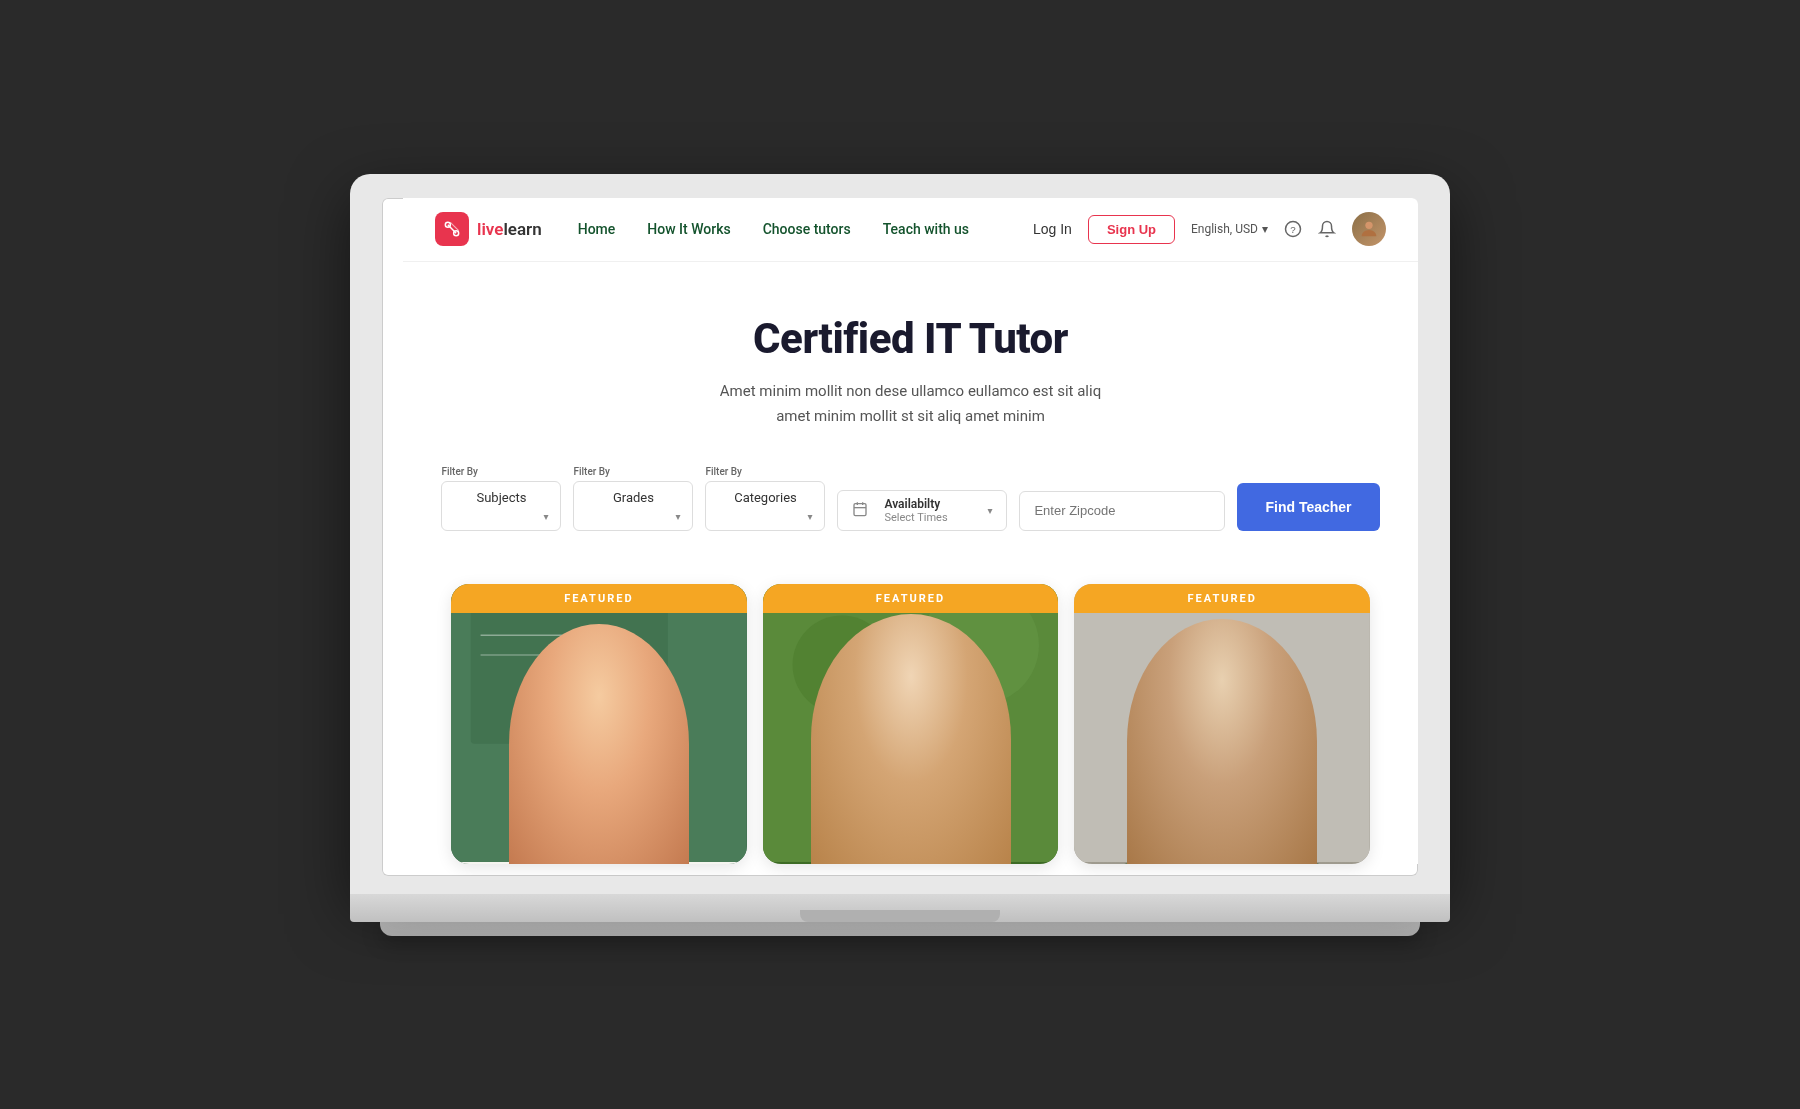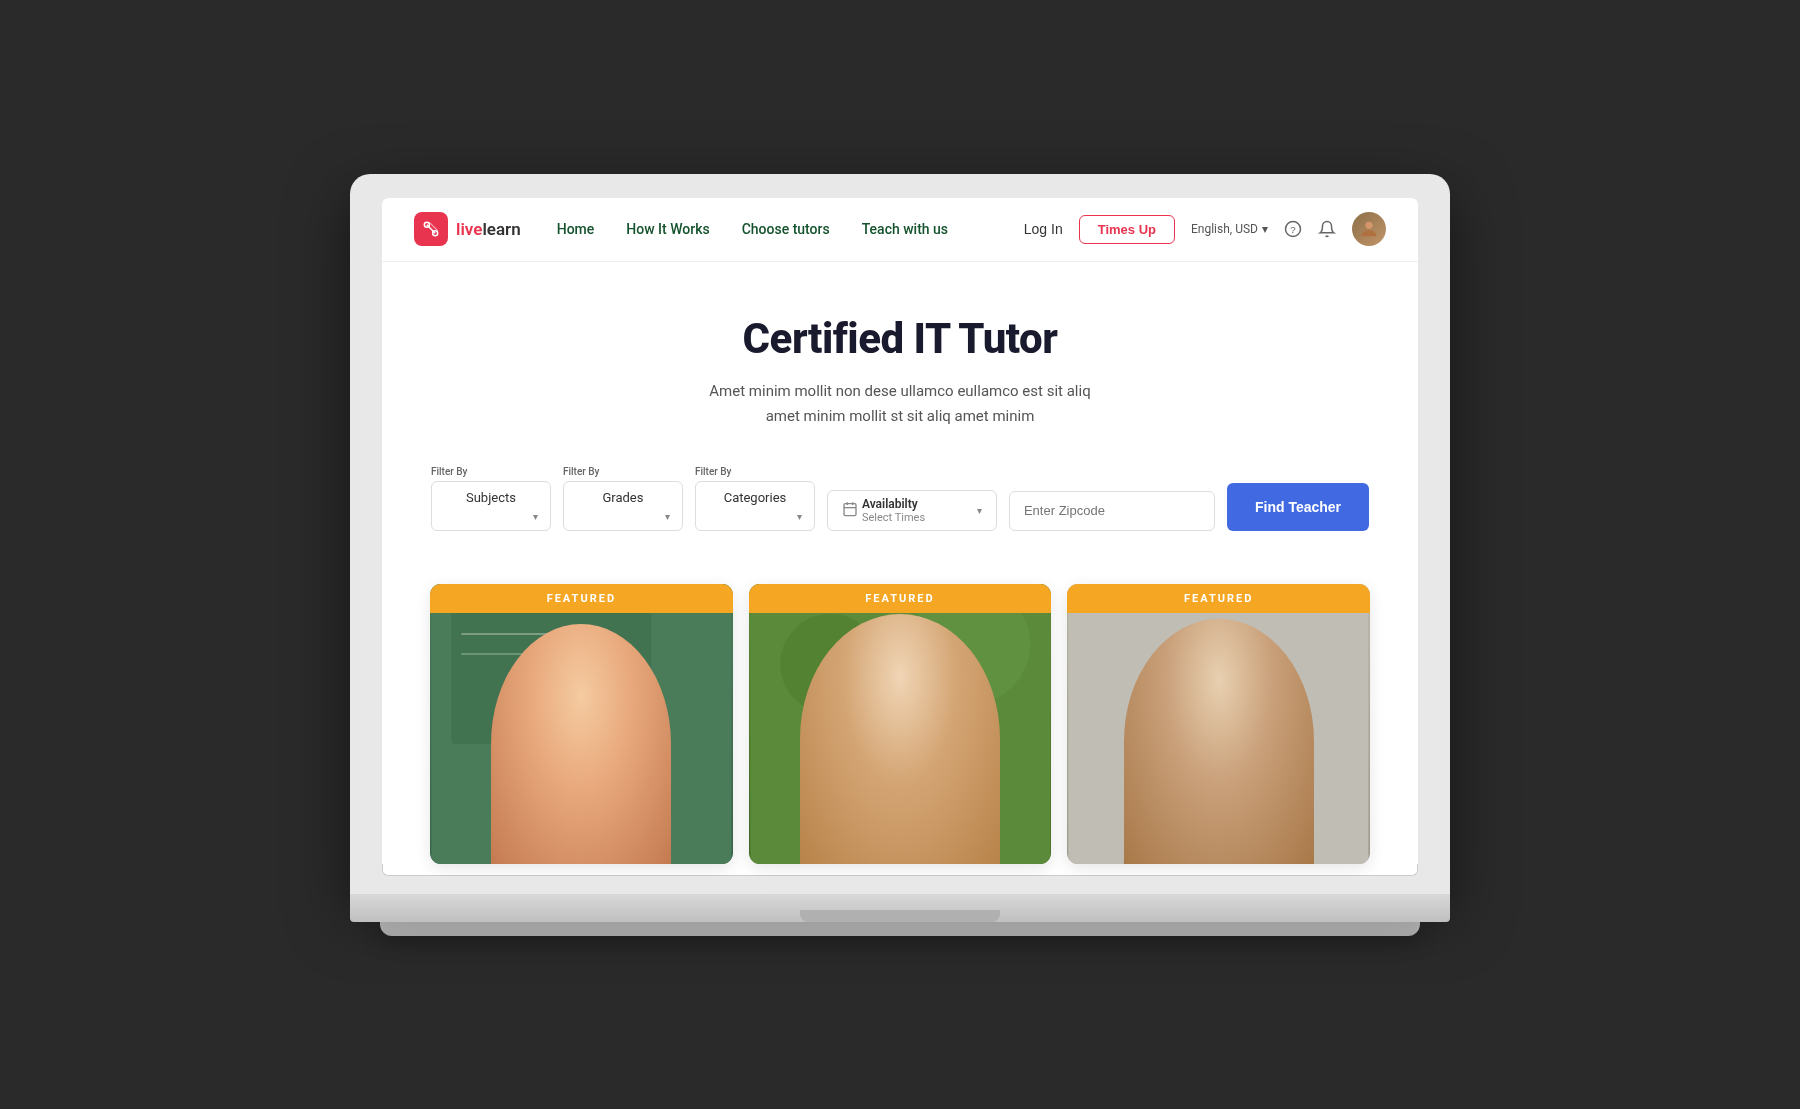--- a/index.html
+++ b/index.html
@@ -23,20 +23,21 @@
       padding: 24px 32px 18px;
       box-shadow: 0 20px 60px rgba(0,0,0,0.5);
       position: relative;
     }
 
     .laptop-screen {
       background: #fff;
       border-radius: 6px;
       overflow: hidden;
       box-shadow: inset 0 0 0 1px #ccc;
+      padding-left: 21px;
     }
 
     .laptop-base {
       background: linear-gradient(180deg, #d8d8d8 0%, #c0c0c0 100%);
       height: 28px;
       border-radius: 0 0 4px 4px;
       position: relative;
     }
     .laptop-base::after {
       content: '';
@@ -226,21 +227,21 @@
     }
 
     .availability-group {
       display: flex;
       flex-direction: column;
       gap: 4px;
     }
     .availability-box {
       display: flex;
       align-items: center;
-      gap: 4px;
+      gap: 16px;
       border: 1px solid #ddd;
       border-radius: 6px;
       padding: 6px 14px;
       min-width: 170px;
       cursor: pointer;
     }
     .avail-cal-icon {
       font-size: 14px;
       color: #888;
     }
@@ -290,21 +291,21 @@
     
     .cards-section {
       display: flex;
       gap: 16px;
       padding: 0 48px 0;
       background: #fff;
     }
 
     .tutor-card {
       flex: 1;
-      border-radius: 11px;
+      border-radius: 18px;
       overflow: hidden;
       position: relative;
       box-shadow: 0 4px 16px rgba(0,0,0,0.1);
       margin-top: 17px;
     }
 
     .featured-badge {
       position: absolute;
       top: 0;
       left: 0;
@@ -401,21 +402,21 @@
 
         <div class="nav-links">
           <a class="nav-link">Home</a>
           <a class="nav-link">How It Works</a>
           <a class="nav-link">Choose tutors</a>
           <a class="nav-link">Teach with us</a>
         </div>
 
         <div class="nav-right">
           <button class="btn-login">Log In</button>
-          <button class="btn-signup">Times Up</button>
+          <button class="btn-signup">Sign Up</button>
           <div class="lang-selector">
             <span>English, USD</span>
             <span>▾</span>
           </div>
           <button class="nav-icon-btn">
             <svg width="18" height="18" viewBox="0 0 24 24" fill="none" stroke="#666" stroke-width="2">
               <circle cx="12" cy="12" r="10"></circle>
               <text x="12" y="17" text-anchor="middle" font-size="13" fill="#666" stroke="none">?</text>
             </svg>
           </button>

